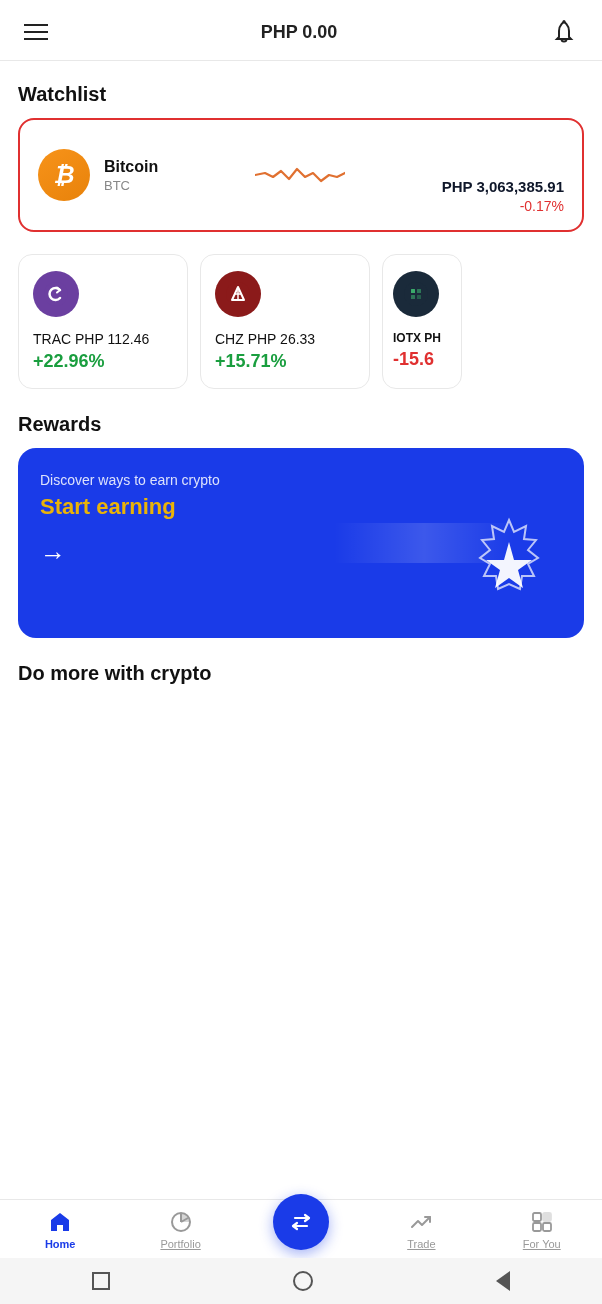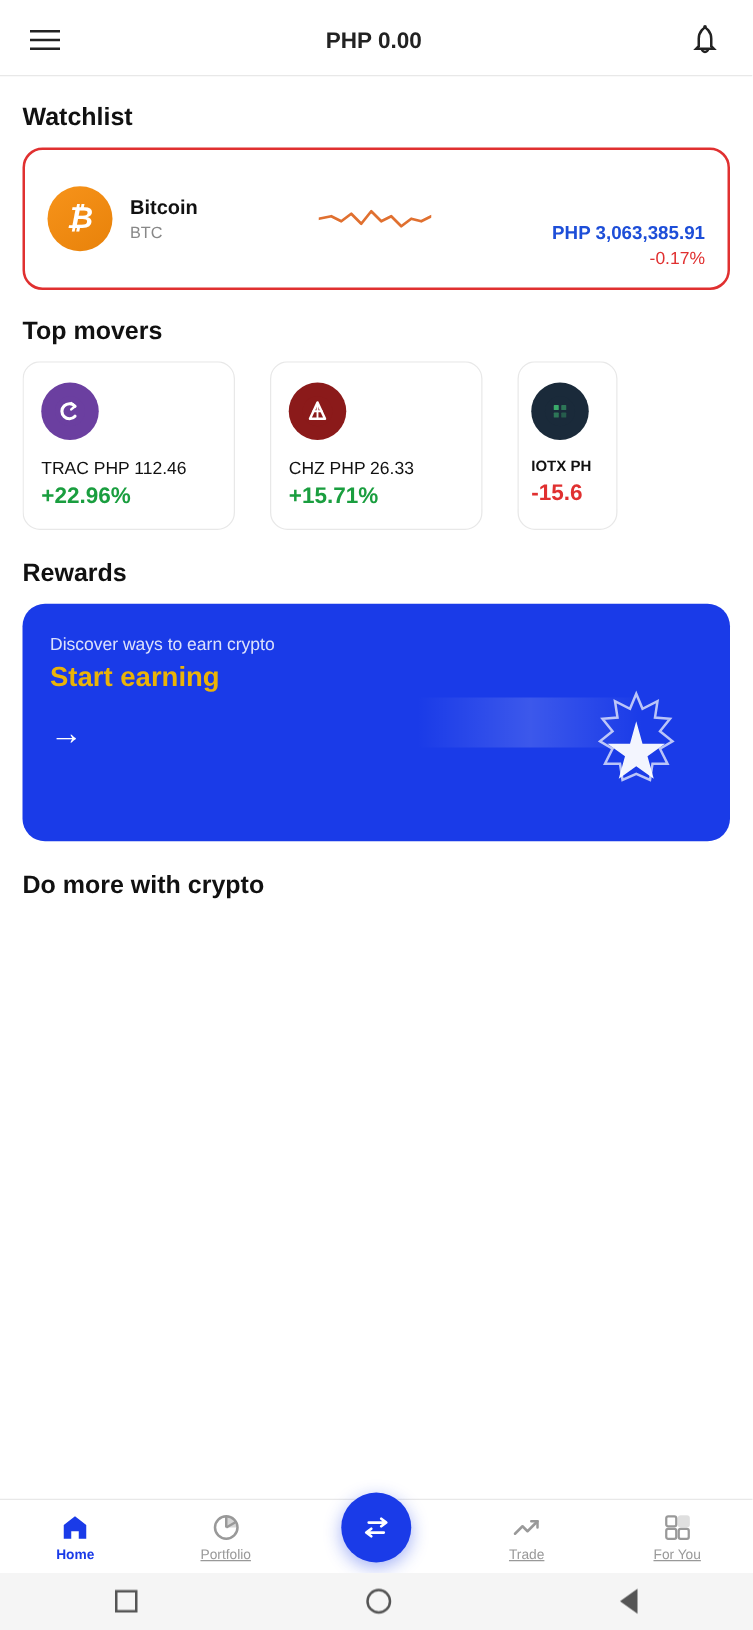--- a/index.html
+++ b/index.html
@@ -110,37 +110,37 @@
       align-items: center;
       justify-content: center;
     }
     .watchlist-price-info {
       text-align: right;
       flex-shrink: 0;
     }
     .watchlist-price {
       font-size: 15px;
       font-weight: 600;
-      color: #1d4ed8;
+      color: #0f172a;
       margin-top: 42px;
     }
     .watchlist-change-neg {
       font-size: 14px;
       color: #e03030;
       font-weight: 500;
       margin-top: 3px;
     }
 
     
     .top-movers-section {
       margin-bottom: 24px;
     }
     .movers-row {
       display: flex;
-      gap: 28px;
+      gap: 12px;
       overflow: hidden;
     }
     .mover-card {
       flex: 0 0 170px;
       border: 1px solid #e8e8e8;
       border-radius: 14px;
       padding: 16px 14px;
       background: #fff;
     }
     .mover-icon {
@@ -366,21 +366,20 @@
         </svg>
       </div>
       <div class="watchlist-price-info">
         <div class="watchlist-price">PHP 3,063,385.91</div>
         <div class="watchlist-change-neg">-0.17%</div>
       </div>
     </div>
   </div>
 
   <div class="top-movers-section">
-    <div class="section-title">Top movers</div>
     <div class="movers-row">
 
       <div class="mover-card">
         <div class="mover-icon mover-icon-trac">
           <svg width="28" height="28" viewBox="0 0 28 28">
             <circle cx="14" cy="14" r="12" fill="#6b3fa0"></circle>
 
             <path d="M18 10 A6 6 0 1 0 18 18" stroke="white" stroke-width="2.5" fill="none" stroke-linecap="round"></path>
             <path d="M15 7.5 L18 10 L15 12.5" stroke="white" stroke-width="2" fill="none" stroke-linecap="round" stroke-linejoin="round"></path>
           </svg>

